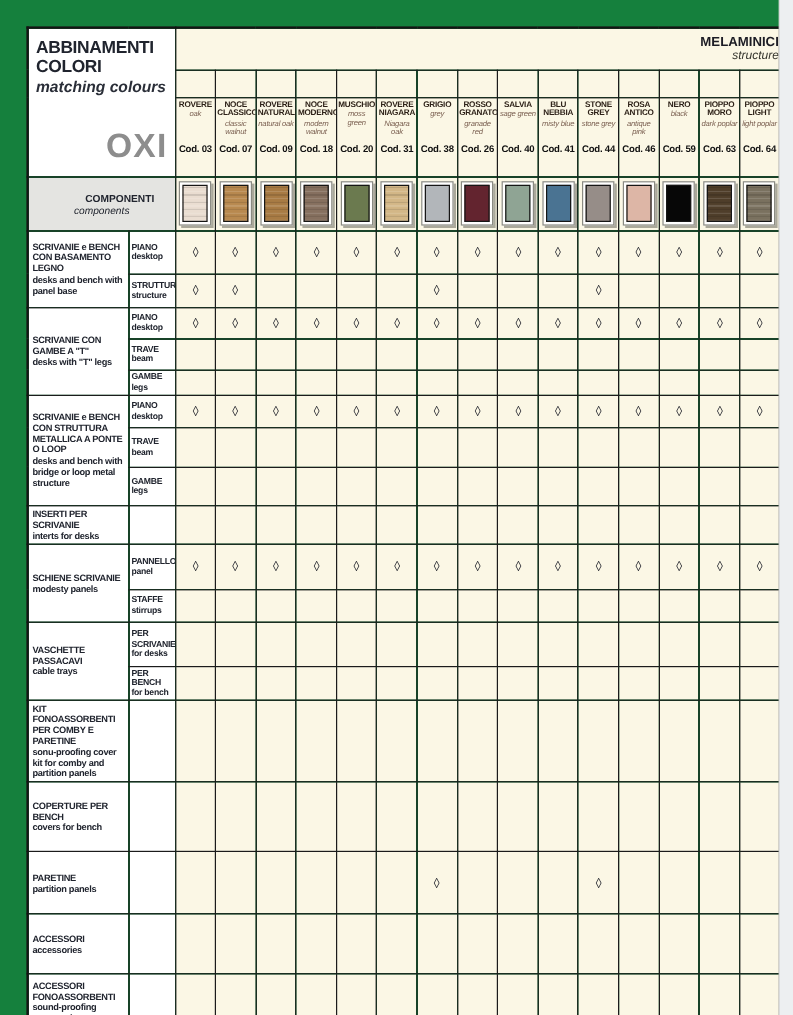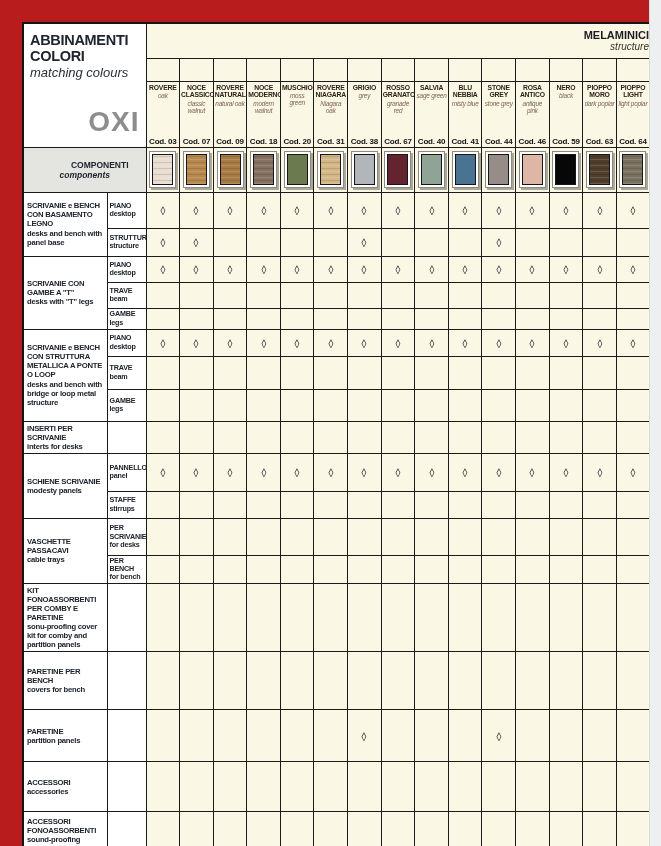--- a/index.html
+++ b/index.html
@@ -1,48 +1,48 @@
 <!DOCTYPE html>
 <html><head>
 <meta charset="utf-8">
 <style>
   * { margin:0; padding:0; box-sizing:border-box; }
   html,body { width:661px; height:846px; background:#ffffff; font-family:"Liberation Sans", sans-serif; }
-  .page { position:relative; width:661px; height:846px; background:#b91c1c; overflow:hidden; }
+  .page { position:relative; width:661px; height:846px; background:#15803d; overflow:hidden; }
   .edge-strip { position:absolute; top:0; right:0; width:12px; height:846px; background:#edeff1; border-left:1px solid #d9dbdd; }
 
   table.grid { position:absolute; left:22px; top:22px; width:627px; border-collapse:collapse; table-layout:fixed;
                border:2px solid #141414; }
   table.grid td { border:1px solid #1b1b1b; vertical-align:middle; overflow:hidden; }
 
   
   td.c { background:#fbf7e5; }
 
   
   td.corner { background:#ffffff; vertical-align:top; padding:4px 6px; }
   .t1 { font-size:14.5px; font-weight:700; color:#20242e; letter-spacing:-0.3px; }
-  .t2 { font-size:13px; font-style:italic; font-weight:400; color:#2a2e38; margin-top:1px; }
+  .t2 { font-size:13px; font-style:italic; font-weight:700; color:#2a2e38; margin-top:1px; }
   .oxi { font-size:28px; font-weight:700; color:#8d8d8d; text-align:right; margin-top:26px; letter-spacing:1px; }
 
   
   td.group { text-align:right; }
   .g1 { font-size:11px; font-weight:700; color:#1c1c24; }
   .g2 { font-size:10px; font-style:italic; color:#33332c; }
 
   
   td.colhead { padding:0; }
-  .colhead-inner { display:flex; flex-direction:column; height:65px; padding:2px 1px 1px 1px; text-align:center; }
+  .colhead-inner { display:flex; flex-direction:column; height:65px; padding:2px 1px 18px 1px; text-align:center; }
   .cn { font-size:6.8px; font-weight:700; color:#2d2118; line-height:1.15; letter-spacing:-0.2px; }
   .cs { font-size:6.4px; font-style:italic; color:#7a5f50; line-height:1.1; margin-top:1px; letter-spacing:-0.2px; }
   .cc { font-size:8px; font-weight:700; color:#111111; margin-top:auto; letter-spacing:-0.2px; }
 
   
   td.componenti { background:#e4e4e1; text-align:center; }
   .comp-it { font-size:8.5px; font-weight:700; color:#20242e;margin-left:30px; }
-  .comp-en { font-size:8.5px; font-style:italic; font-weight:700; color:#20242e; }
+  .comp-en { font-size:8.5px; font-style:italic; font-weight:400; color:#20242e; }
 
   td.swcell { padding:0; }
   .swf { width:27px; height:37px; margin:3px auto; background:#ffffff; border:1px solid #8a8a82;
          padding:2px; box-shadow:2px 2px 0 rgba(70,70,62,0.45); }
   .sw { width:100%; height:100%; border:1px solid #161616; }
   .grain { background-image:repeating-linear-gradient(0deg, rgba(255,255,255,0.14) 0 1px, rgba(0,0,0,0) 1px 3px, rgba(0,0,0,0.12) 3px 4px, rgba(0,0,0,0) 4px 6px); }
 
   
   td.seclab { background:#ffffff; padding:2px 3px; vertical-align:middle; }
   .sec-it { font-size:7.7px; font-weight:700; color:#20242e; line-height:1.18; letter-spacing:-0.25px; }
@@ -155,21 +155,21 @@
             <div class="colhead-inner">
               <div class="cn">GRIGIO</div>
               <div class="cs">grey</div>
               <div class="cc">Cod. 38</div>
             </div>
           </td>
           <td class="c colhead">
             <div class="colhead-inner">
               <div class="cn">ROSSO GRANATO</div>
               <div class="cs">granade red</div>
-              <div class="cc">Cod. 67</div>
+              <div class="cc">Cod. 26</div>
             </div>
           </td>
           <td class="c colhead">
             <div class="colhead-inner">
               <div class="cn">SALVIA</div>
               <div class="cs">sage green</div>
               <div class="cc">Cod. 40</div>
             </div>
           </td>
           <td class="c colhead">
@@ -609,21 +609,21 @@
           <td class="c cell"></td>
           <td class="c cell"></td>
           <td class="c cell"></td>
           <td class="c cell"></td>
           <td class="c cell"></td>
           <td class="c cell"></td>
           <td class="c cell"></td>
         </tr>
         <tr style="height: 58px;">
           <td class="seclab" rowspan="1">
-            <div class="sec-it">PARETINE PER BENCH</div>
+            <div class="sec-it">COPERTURE PER BENCH</div>
             <div class="sec-en">covers for bench</div>
           </td>
           <td class="sublab"></td>
           <td class="c cell"></td>
           <td class="c cell"></td>
           <td class="c cell"></td>
           <td class="c cell"></td>
           <td class="c cell"></td>
           <td class="c cell"></td>
           <td class="c cell"></td>

